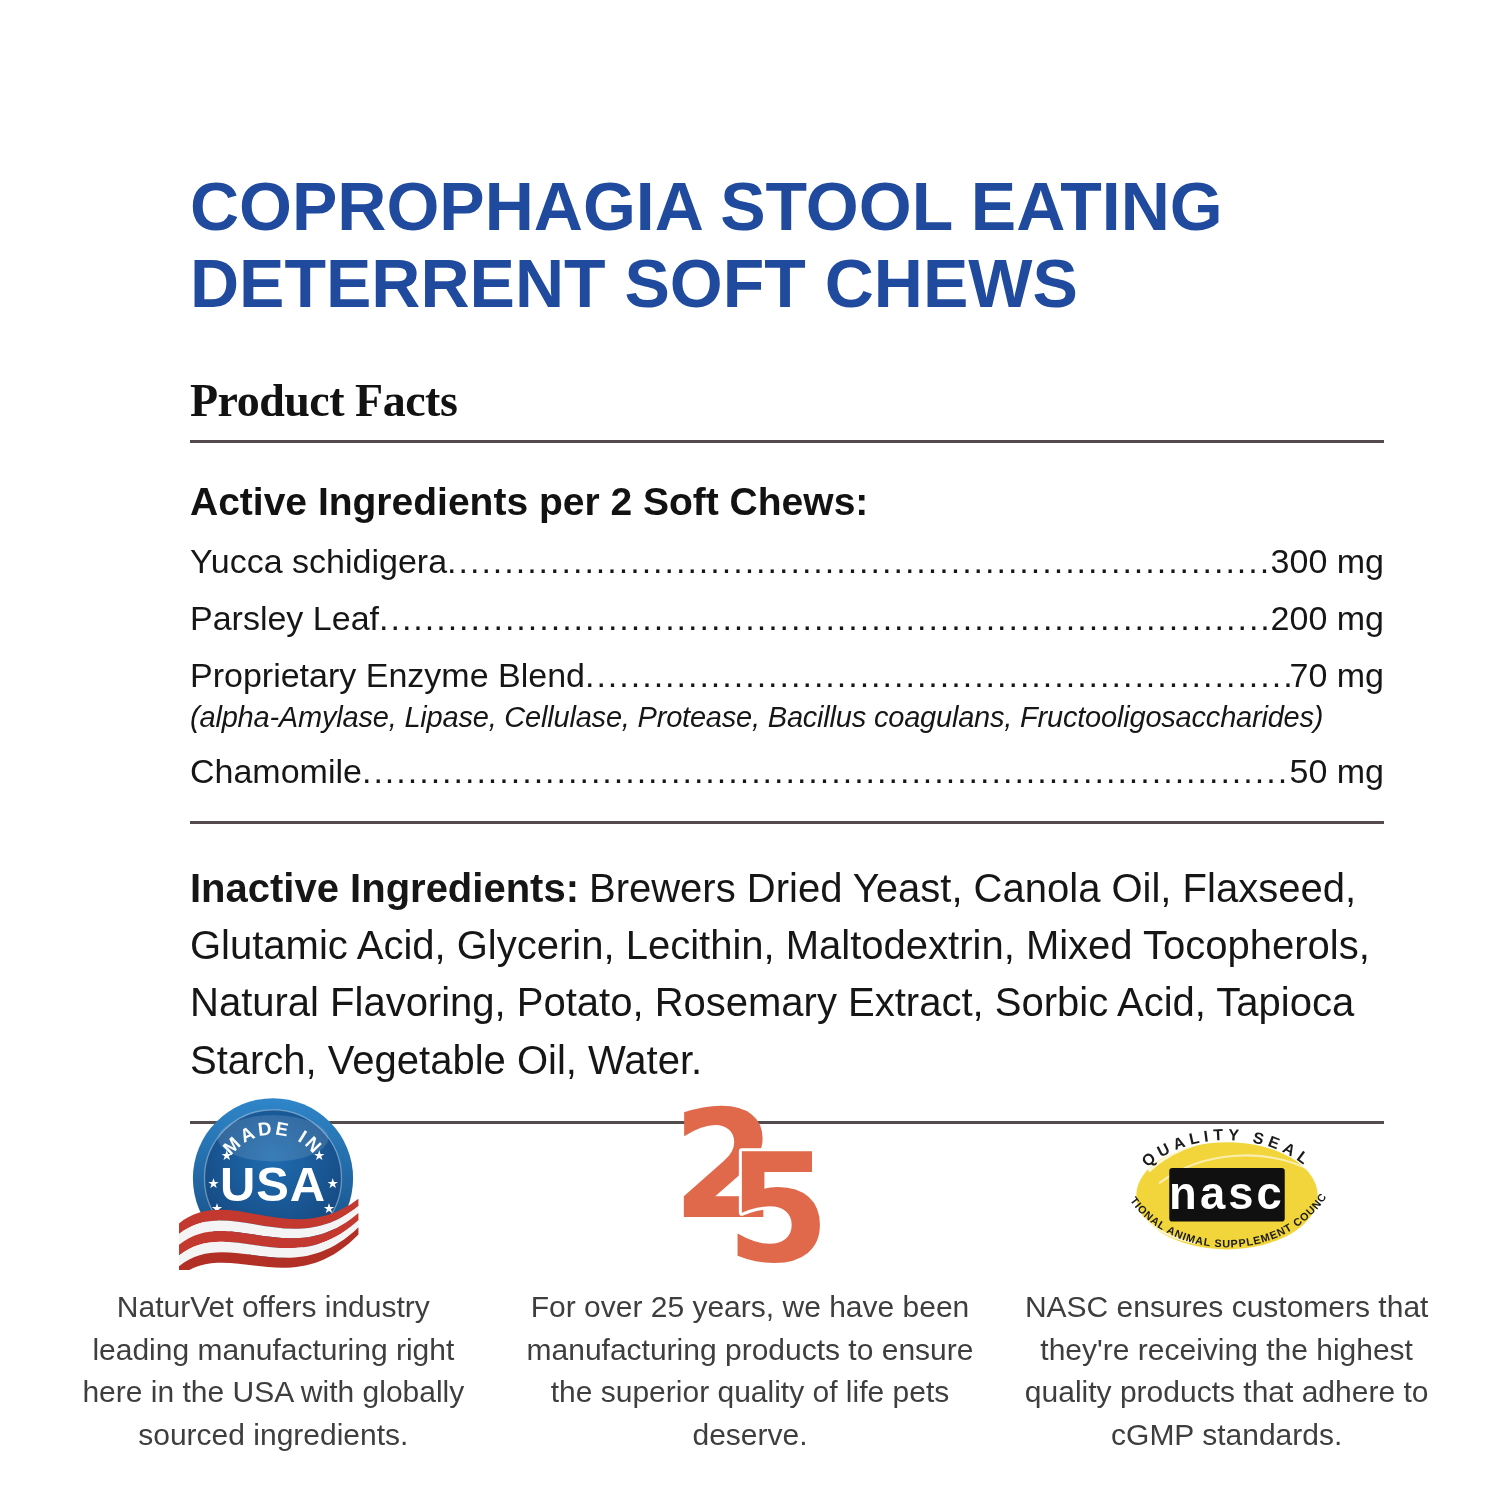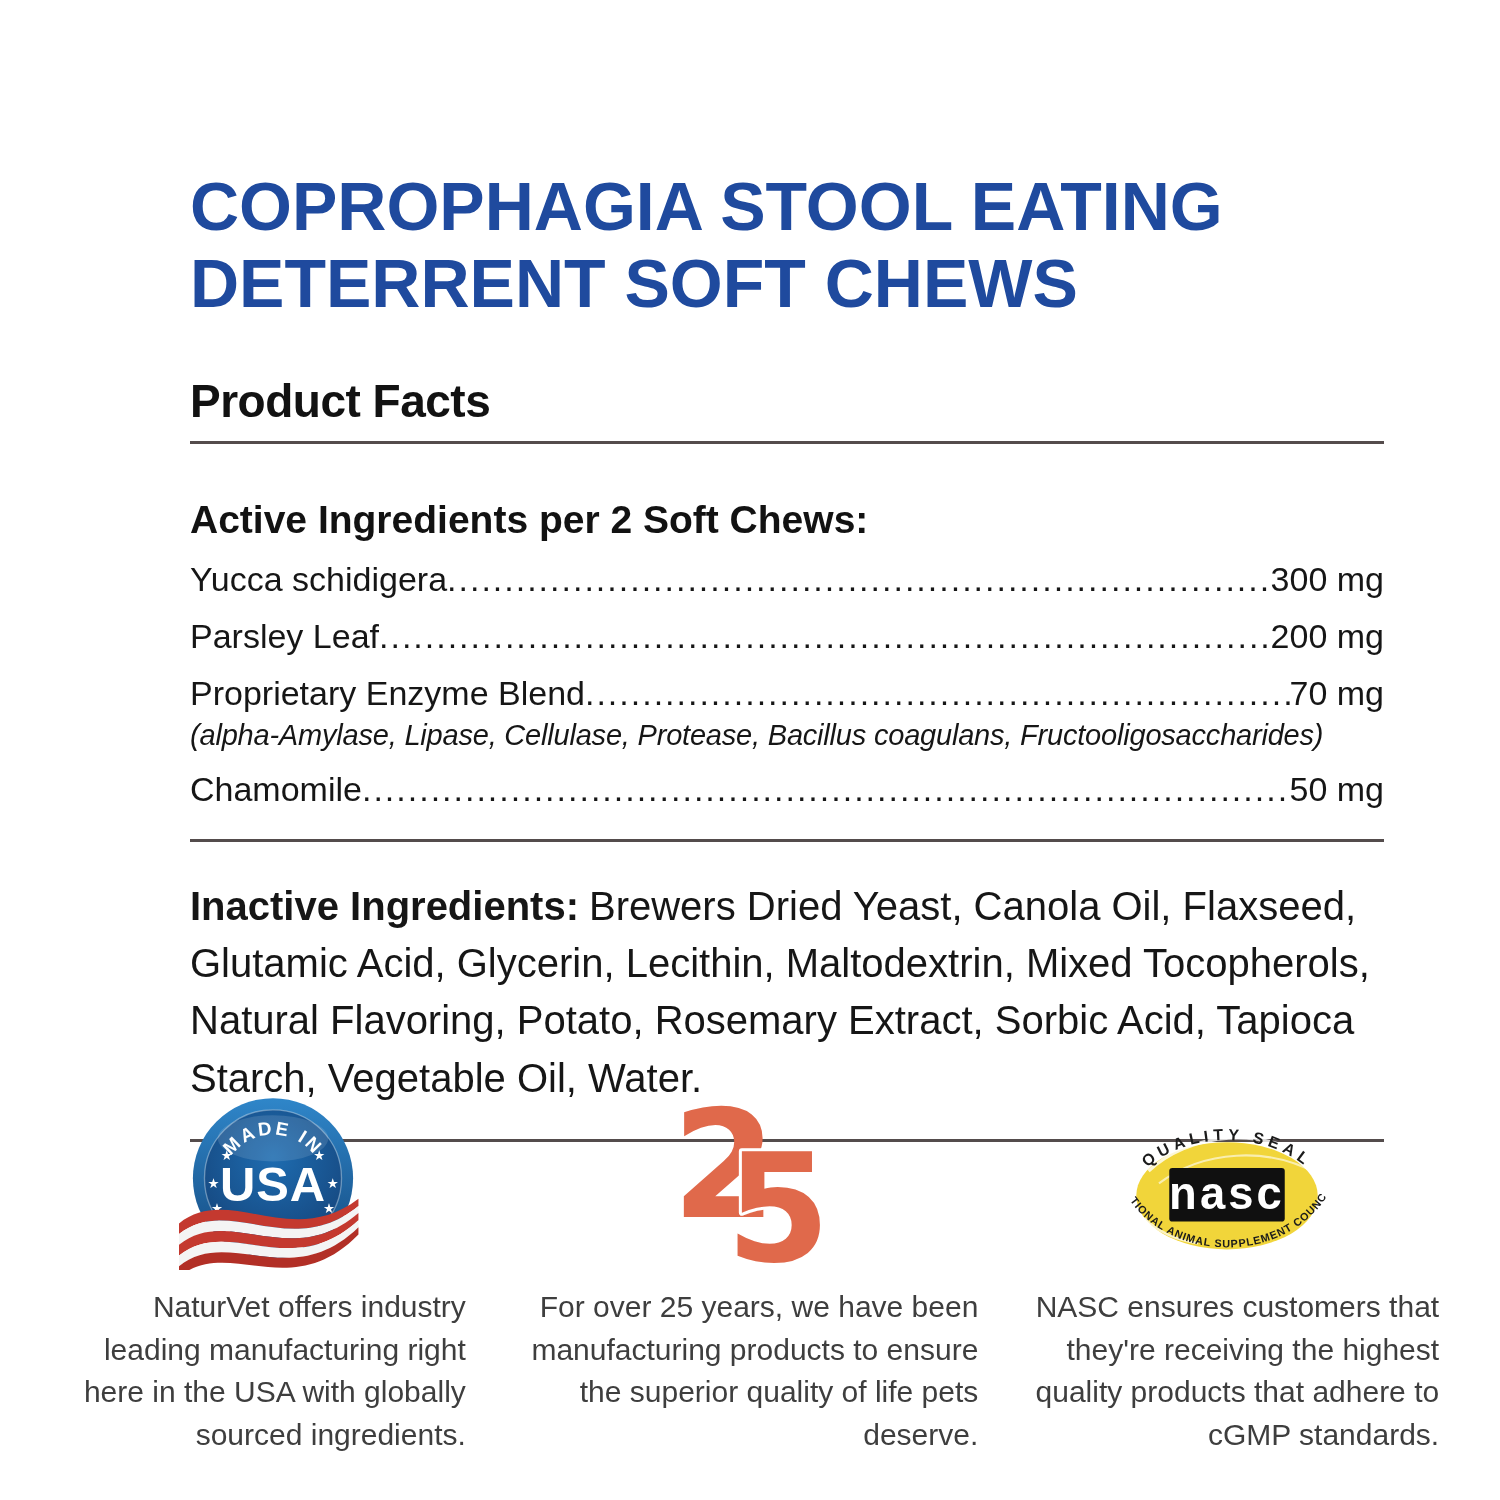--- a/index.html
+++ b/index.html
@@ -10,23 +10,23 @@
   .page{position:absolute;inset:0;padding:168px 116px 0 190px;box-sizing:border-box;}
 
   
   .title{margin:0 0 52px 0;}
   .title .tl{
     display:block;font-size:68px;font-weight:700;line-height:1.13;
     color:#1f4a9e;letter-spacing:0px;
   }
 
   
-  .pf-heading{margin:0;font-size:46px;font-weight:700;letter-spacing:-0.5px;color:#121212;}
+  .pf-heading{margin:0;font-size:46px;font-weight:700;letter-spacing:-0.5px;color:#121212;font-family:Liberation Serif, serif;}
   hr.rule{border:none;border-top:3px solid #544c4c;margin:13px 0 0 0;}
-  .active-heading{margin:54px 0 0 0;font-size:39px;font-weight:700;color:#121212;}
+  .active-heading{margin:37px 0 0 0;font-size:39px;font-weight:700;color:#121212;}
 
   .rows{margin-top:15px;}
   .row{display:flex;align-items:baseline;font-size:34px;line-height:1.18;margin-top:17px;color:#161616;}
   .iname{white-space:nowrap;}
   .dots{flex:1;overflow:hidden;white-space:nowrap;letter-spacing:2px;}
   .dots::before{content:"....................................................................................................................................................................................";}
   .iamt{white-space:nowrap;}
   .note{margin:6px 0 0 0;font-size:29px;font-style:italic;color:#161616;letter-spacing:-0.2px;}
 
   hr.rule2{border:none;border-top:3px solid #544c4c;margin:30px 0 0 0;}
@@ -37,21 +37,21 @@
   
   .badges{
     position:absolute;left:0;right:0;top:1092px;
     display:grid;grid-template-columns:1fr 1fr 1fr;column-gap:20px;
     padding:0 45px;box-sizing:border-box;
   }
   .badge-col{display:flex;flex-direction:column;align-items:center;}
   .badge-art{height:178px;display:flex;align-items:flex-end;justify-content:center;}
   .caption{
     margin:16px 0 12px 0;font-size:30px;line-height:1.42;color:#3e3e3e;
-    text-align:right;
+    text-align:center;
   }
   .cap-usa{max-width:385px;}
   .cap-25{max-width:470px;}
   .cap-nasc{max-width:425px;}
 </style>
 </head>
 <body>
 
 <div class="page">
 

